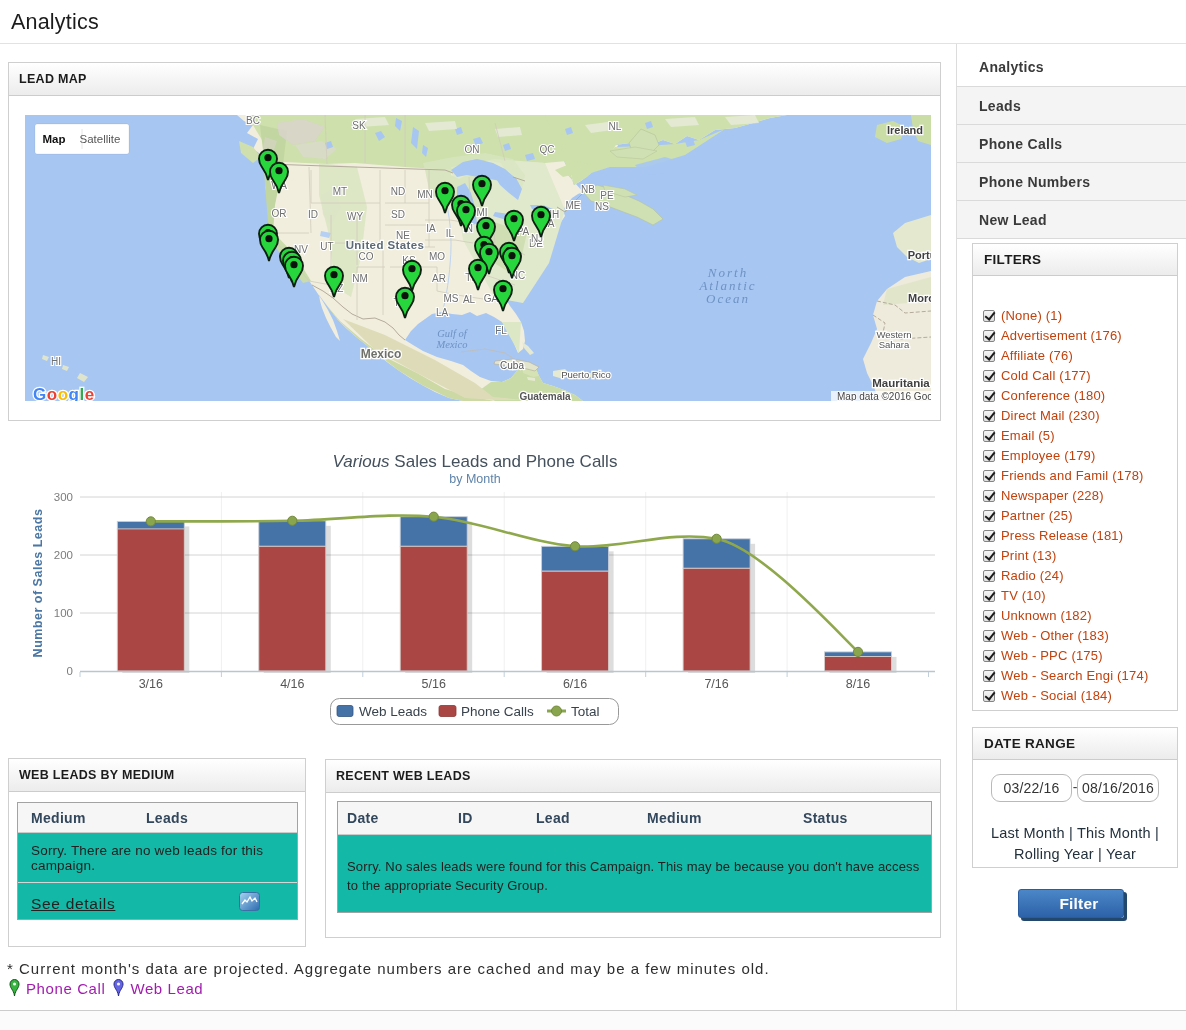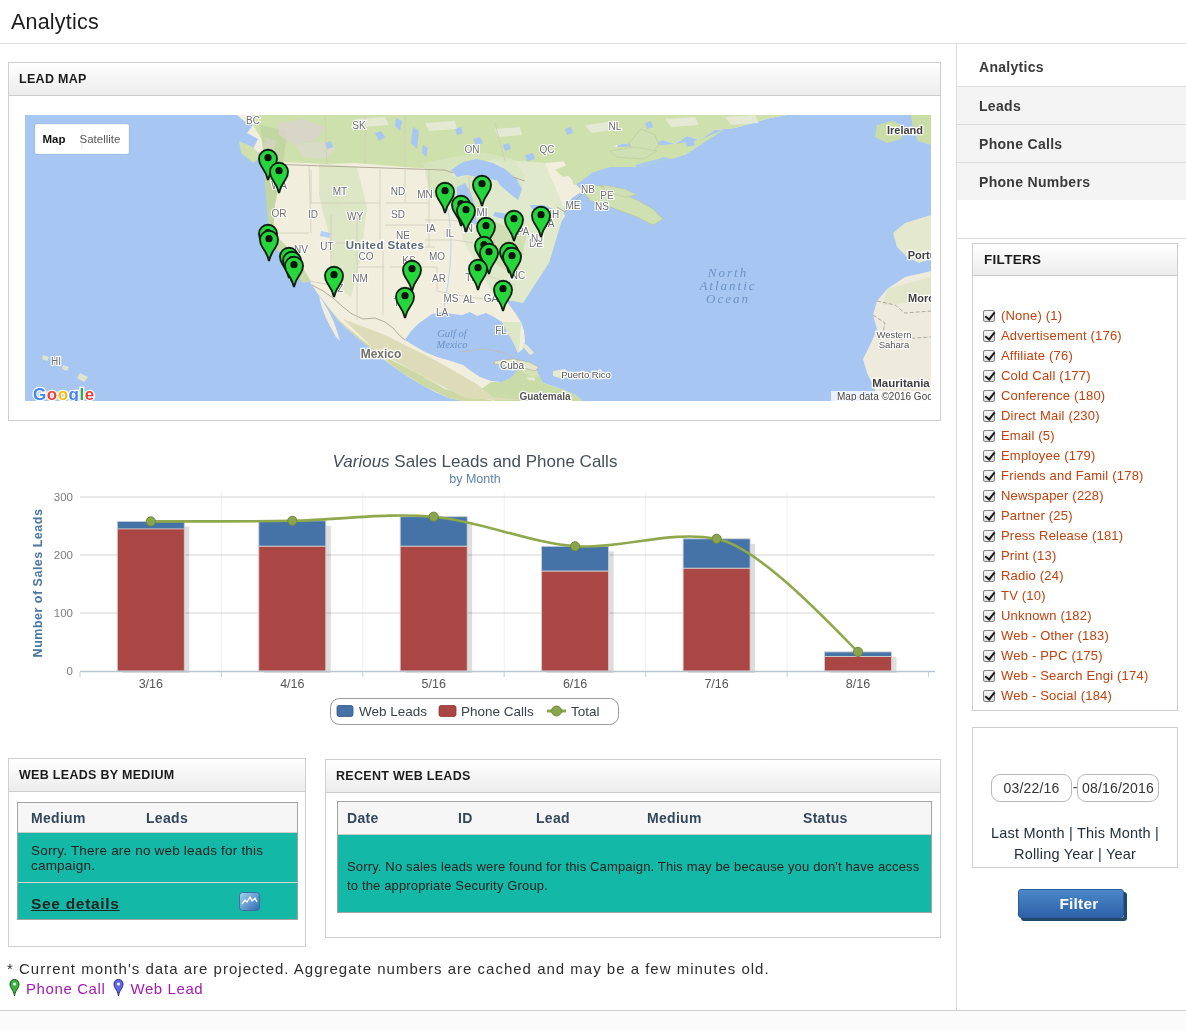--- a/index.html
+++ b/index.html
@@ -438,21 +438,21 @@
 
 </div>
 
   <div class="panel" id="pweb">
     <div class="phead">WEB LEADS BY MEDIUM</div>
   </div>
   <div class="itable" id="webtable">
     <div class="ithead"><span class="c1">Medium</span><span class="c2">Leads</span></div>
     <div class="smalltext" style="position:absolute;left:13px;top:40px;">Sorry. There are no web leads for this<br>campaign.</div>
     <div style="position:absolute;left:0;top:79px;width:279px;border-top:1px solid #d5d5d5;"></div>
-    <div style="position:absolute;left:13px;top:92px;font-size:15.5px;font-weight:bold;color:#222;text-decoration:underline;letter-spacing:0.7px;">See details</div>
+    <div style="position:absolute;left:13px;top:92px;font-size:15.5px;font-weight:normal;color:#222;text-decoration:underline;letter-spacing:0.7px;">See details</div>
     <div style="position:absolute;left:221px;top:89px;"><svg width="21" height="19" viewBox="0 0 21 19">
           <defs>
             <linearGradient id="icg" x1="0" y1="0" x2="1" y2="1">
               <stop offset="0" stop-color="#a6d4f0"></stop>
               <stop offset="1" stop-color="#2d6bb0"></stop>
             </linearGradient>
           </defs>
           <rect x="0.5" y="0.5" width="20" height="18" rx="3" fill="url(#icg)" stroke="#3a6ea5"></rect>
           <path d="M3,12 L6,8 L8,10 L11,5 L13,9 L16,6 L18,10" fill="none" stroke="#ffffff" stroke-width="1.3"></path>
         </svg></div>
@@ -479,20 +479,21 @@
       </svg><span style="margin-left:6px;">Phone Call</span><svg width="11" height="18" viewBox="0 0 11 18" style="vertical-align:-3px;margin-left:8px;">
         <path d="M5.5,17 C5,13.5 4,12 2.6,9.8 C1.6,8.2 1,6.8 1,5 A4.5,4.5 0 1 1 10,5 C10,6.8 9.4,8.2 8.4,9.8 C7,12 6,13.5 5.5,17 Z" fill="#6465e0" stroke="#28288a" stroke-width="1"></path>
         <circle cx="5.5" cy="5" r="1.6" fill="#ffffff" opacity="0.9"></circle>
       </svg><span style="margin-left:6px;">Web Lead</span></div>
 
   <div id="sidebar"></div>
   <div class="mitem" style="top:48px;background:#fff;">Analytics</div>
   <div class="mitem mgray" style="top:86px;">Leads</div>
   <div class="mitem mgray" style="top:124px;">Phone Calls</div>
   <div class="mitem mgray" style="top:162px;">Phone Numbers</div>
+  <div class="mitem mgray" style="top:200px;">New Lead</div>
   <div id="mlast"></div>
 
   <div class="panel" id="pfilters">
     <div class="phead">FILTERS</div>
     <div id="fbody">
       <div class="frow"><span class="cb"></span>(None) (1)</div>
       <div class="frow"><span class="cb"></span>Advertisement (176)</div>
       <div class="frow"><span class="cb"></span>Affiliate (76)</div>
       <div class="frow"><span class="cb"></span>Cold Call (177)</div>
       <div class="frow"><span class="cb"></span>Conference (180)</div>
@@ -508,20 +509,21 @@
       <div class="frow"><span class="cb"></span>TV (10)</div>
       <div class="frow"><span class="cb"></span>Unknown (182)</div>
       <div class="frow"><span class="cb"></span>Web - Other (183)</div>
       <div class="frow"><span class="cb"></span>Web - PPC (175)</div>
       <div class="frow"><span class="cb"></span>Web - Search Engi (174)</div>
       <div class="frow"><span class="cb"></span>Web - Social (184)</div>
     </div>
   </div>
 
   <div class="panel" id="pdate">
+    <div class="phead">DATE RANGE</div>
     <div class="dinput" id="din1">03/22/16</div>
     <div id="ddash">-</div>
     <div class="dinput" id="din2">08/16/2016</div>
     <div id="dlinks">Last Month | This Month |<br>Rolling Year | Year</div>
   </div>
 
   <div id="fbtn">Filter</div>
 
   <div id="footline"></div>
 </div>

